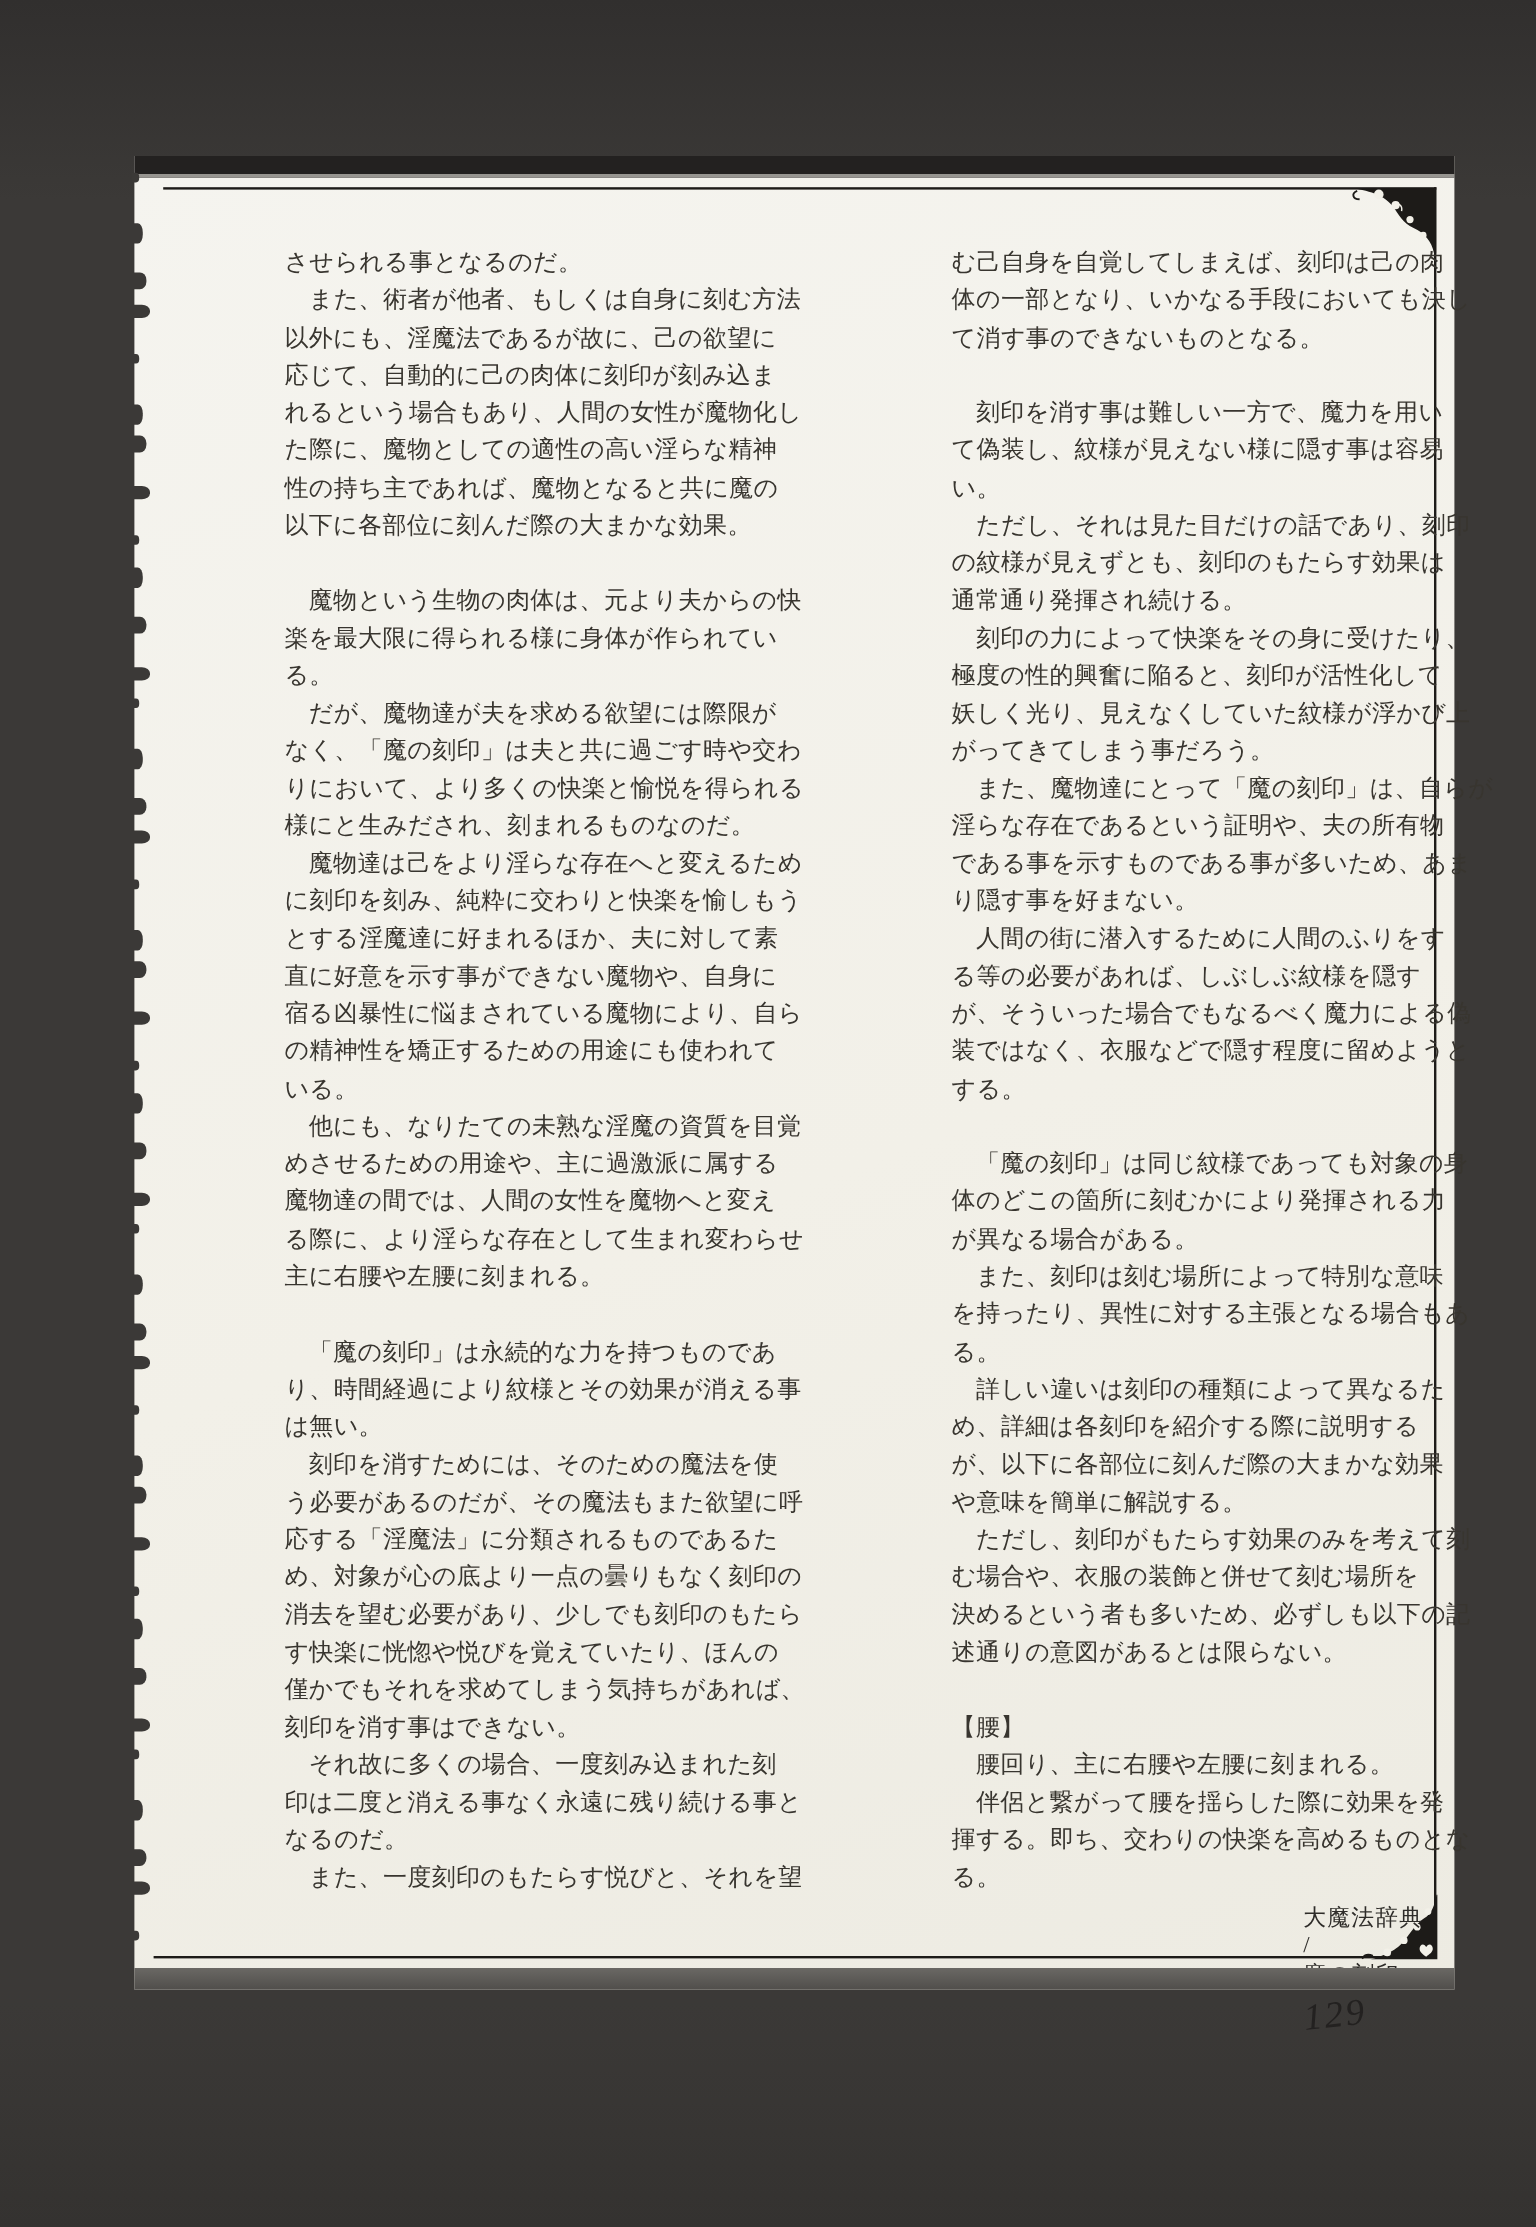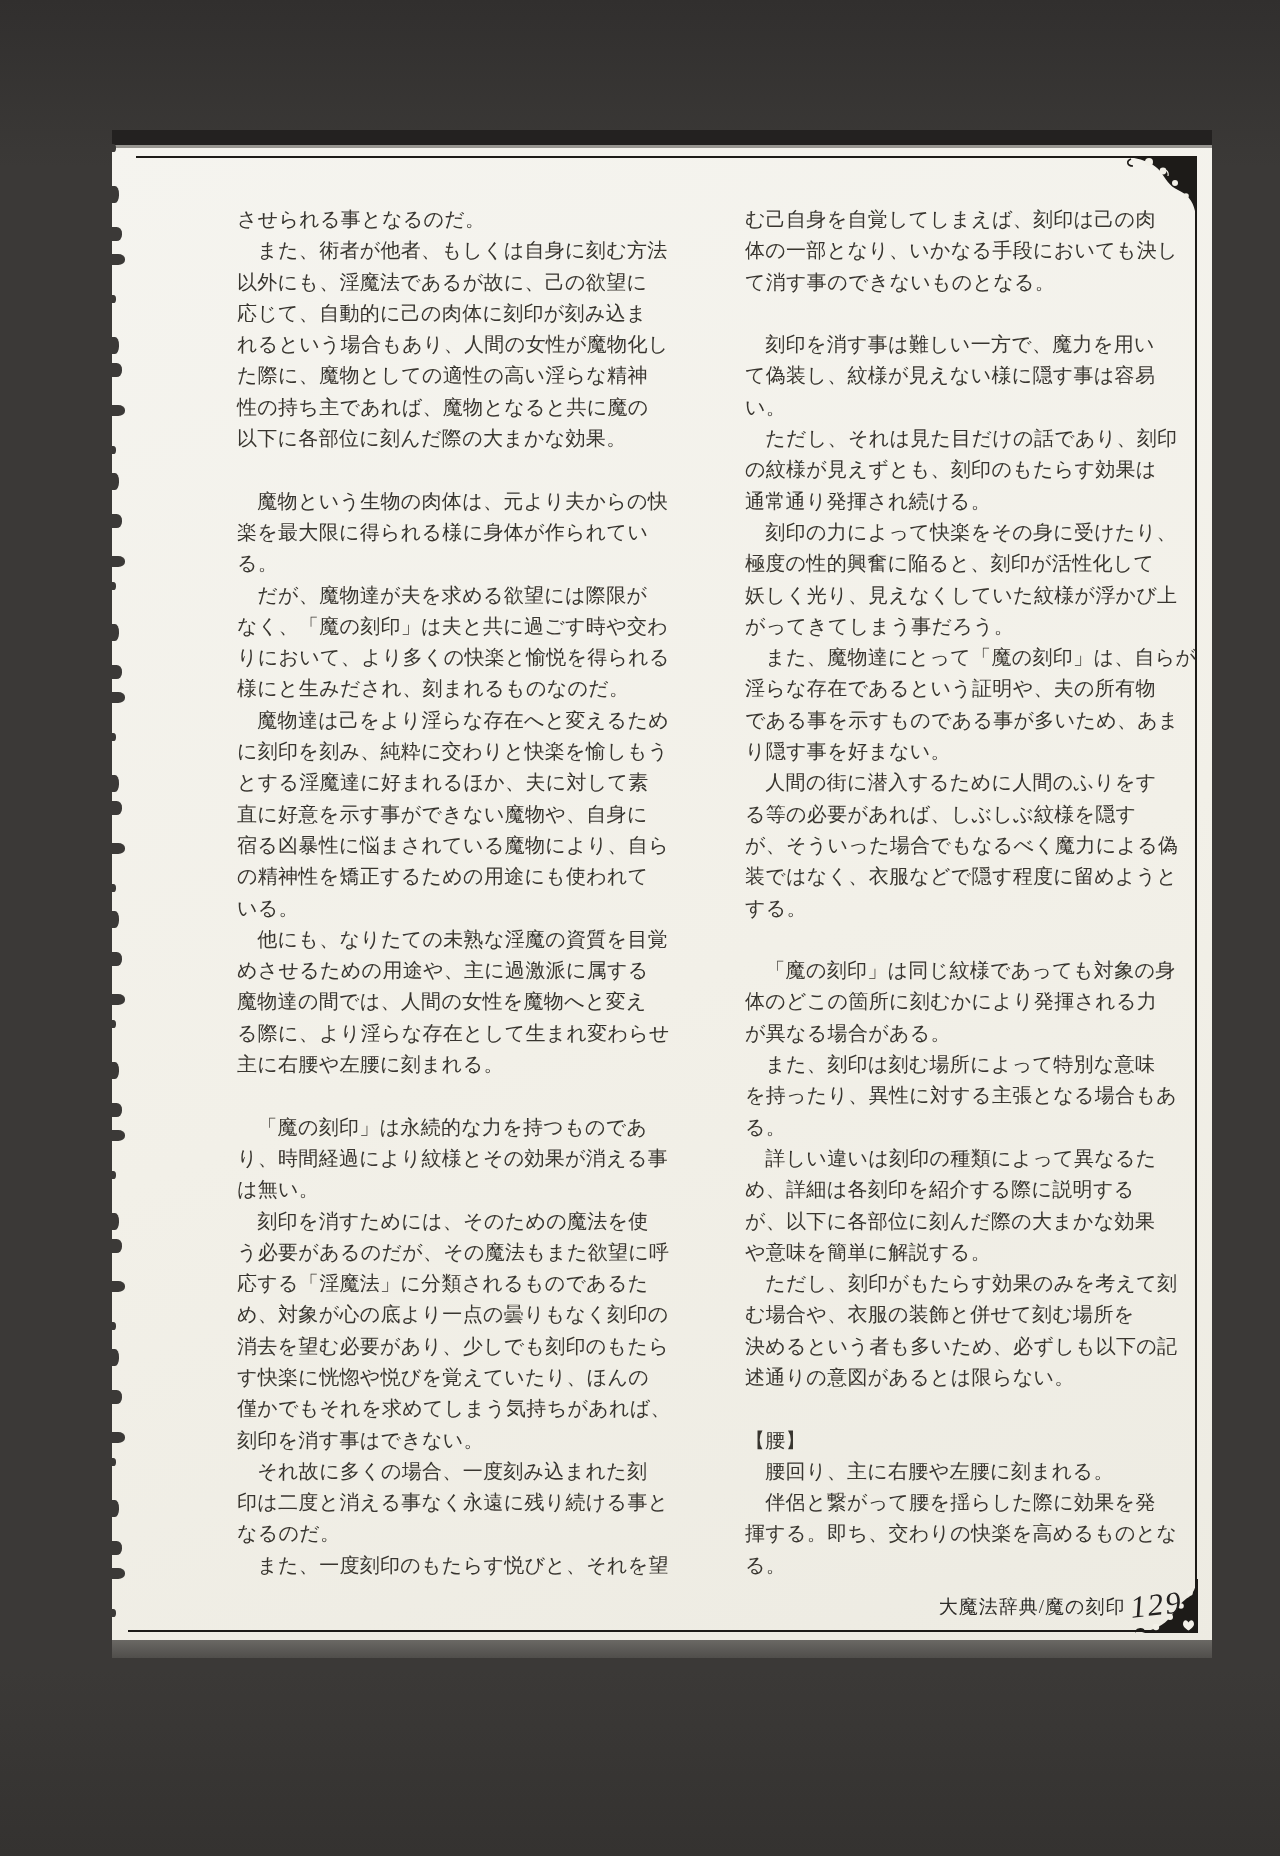--- a/index.html
+++ b/index.html
@@ -33,21 +33,21 @@
   }
   .col-left{left:125px;}
   .col-right{left:633px;}
   .text-line{
     height:31.3px;line-height:31.3px;white-space:pre;
     letter-spacing:0.3px;
   }
   .footer{
     position:absolute;top:1455px;right:30px;height:34px;
     display:flex;align-items:baseline;
-    font-size:19px;color:#2e2c29;letter-spacing:1px;
+    font-size:19px;color:#2e2c29;letter-spacing:1px;flex-direction:column;
   }
   .pagenum{
     font-size:31px;font-style:italic;font-weight:500;color:#232120;
     transform:rotate(-6deg) translateY(2px);letter-spacing:2px;
     margin-left:4px;font-family:"Liberation Serif","DejaVu Serif",serif;
   }
   .torn{position:absolute;left:-2px;top:0;width:20px;height:100%;}
   .notch{position:absolute;border-radius:0 45% 45% 0;}
 </style>
 </head>
@@ -119,21 +119,21 @@
       <div class="text-line">め、対象が心の底より一点の曇りもなく刻印の</div>
       <div class="text-line">消去を望む必要があり、少しでも刻印のもたら</div>
       <div class="text-line">す快楽に恍惚や悦びを覚えていたり、ほんの</div>
       <div class="text-line">僅かでもそれを求めてしまう気持ちがあれば、</div>
       <div class="text-line">刻印を消す事はできない。</div>
       <div class="text-line">　それ故に多くの場合、一度刻み込まれた刻</div>
       <div class="text-line">印は二度と消える事なく永遠に残り続ける事と</div>
       <div class="text-line">なるのだ。</div>
       <div class="text-line">　また、一度刻印のもたらす悦びと、それを望</div>
     </div>
-  <div class="column col-right" style="color: rgb(56, 53, 47);">
+  <div class="column col-right" style="color: rgb(56, 53, 47); margin-left: 48px;">
       <div class="text-line">む己自身を自覚してしまえば、刻印は己の肉</div>
       <div class="text-line">体の一部となり、いかなる手段においても決し</div>
       <div class="text-line">て消す事のできないものとなる。</div>
       <div class="text-line">&nbsp;</div>
       <div class="text-line">　刻印を消す事は難しい一方で、魔力を用い</div>
       <div class="text-line">て偽装し、紋様が見えない様に隠す事は容易</div>
       <div class="text-line">い。</div>
       <div class="text-line">　ただし、それは見た目だけの話であり、刻印</div>
       <div class="text-line">の紋様が見えずとも、刻印のもたらす効果は</div>
       <div class="text-line">通常通り発揮され続ける。</div>

